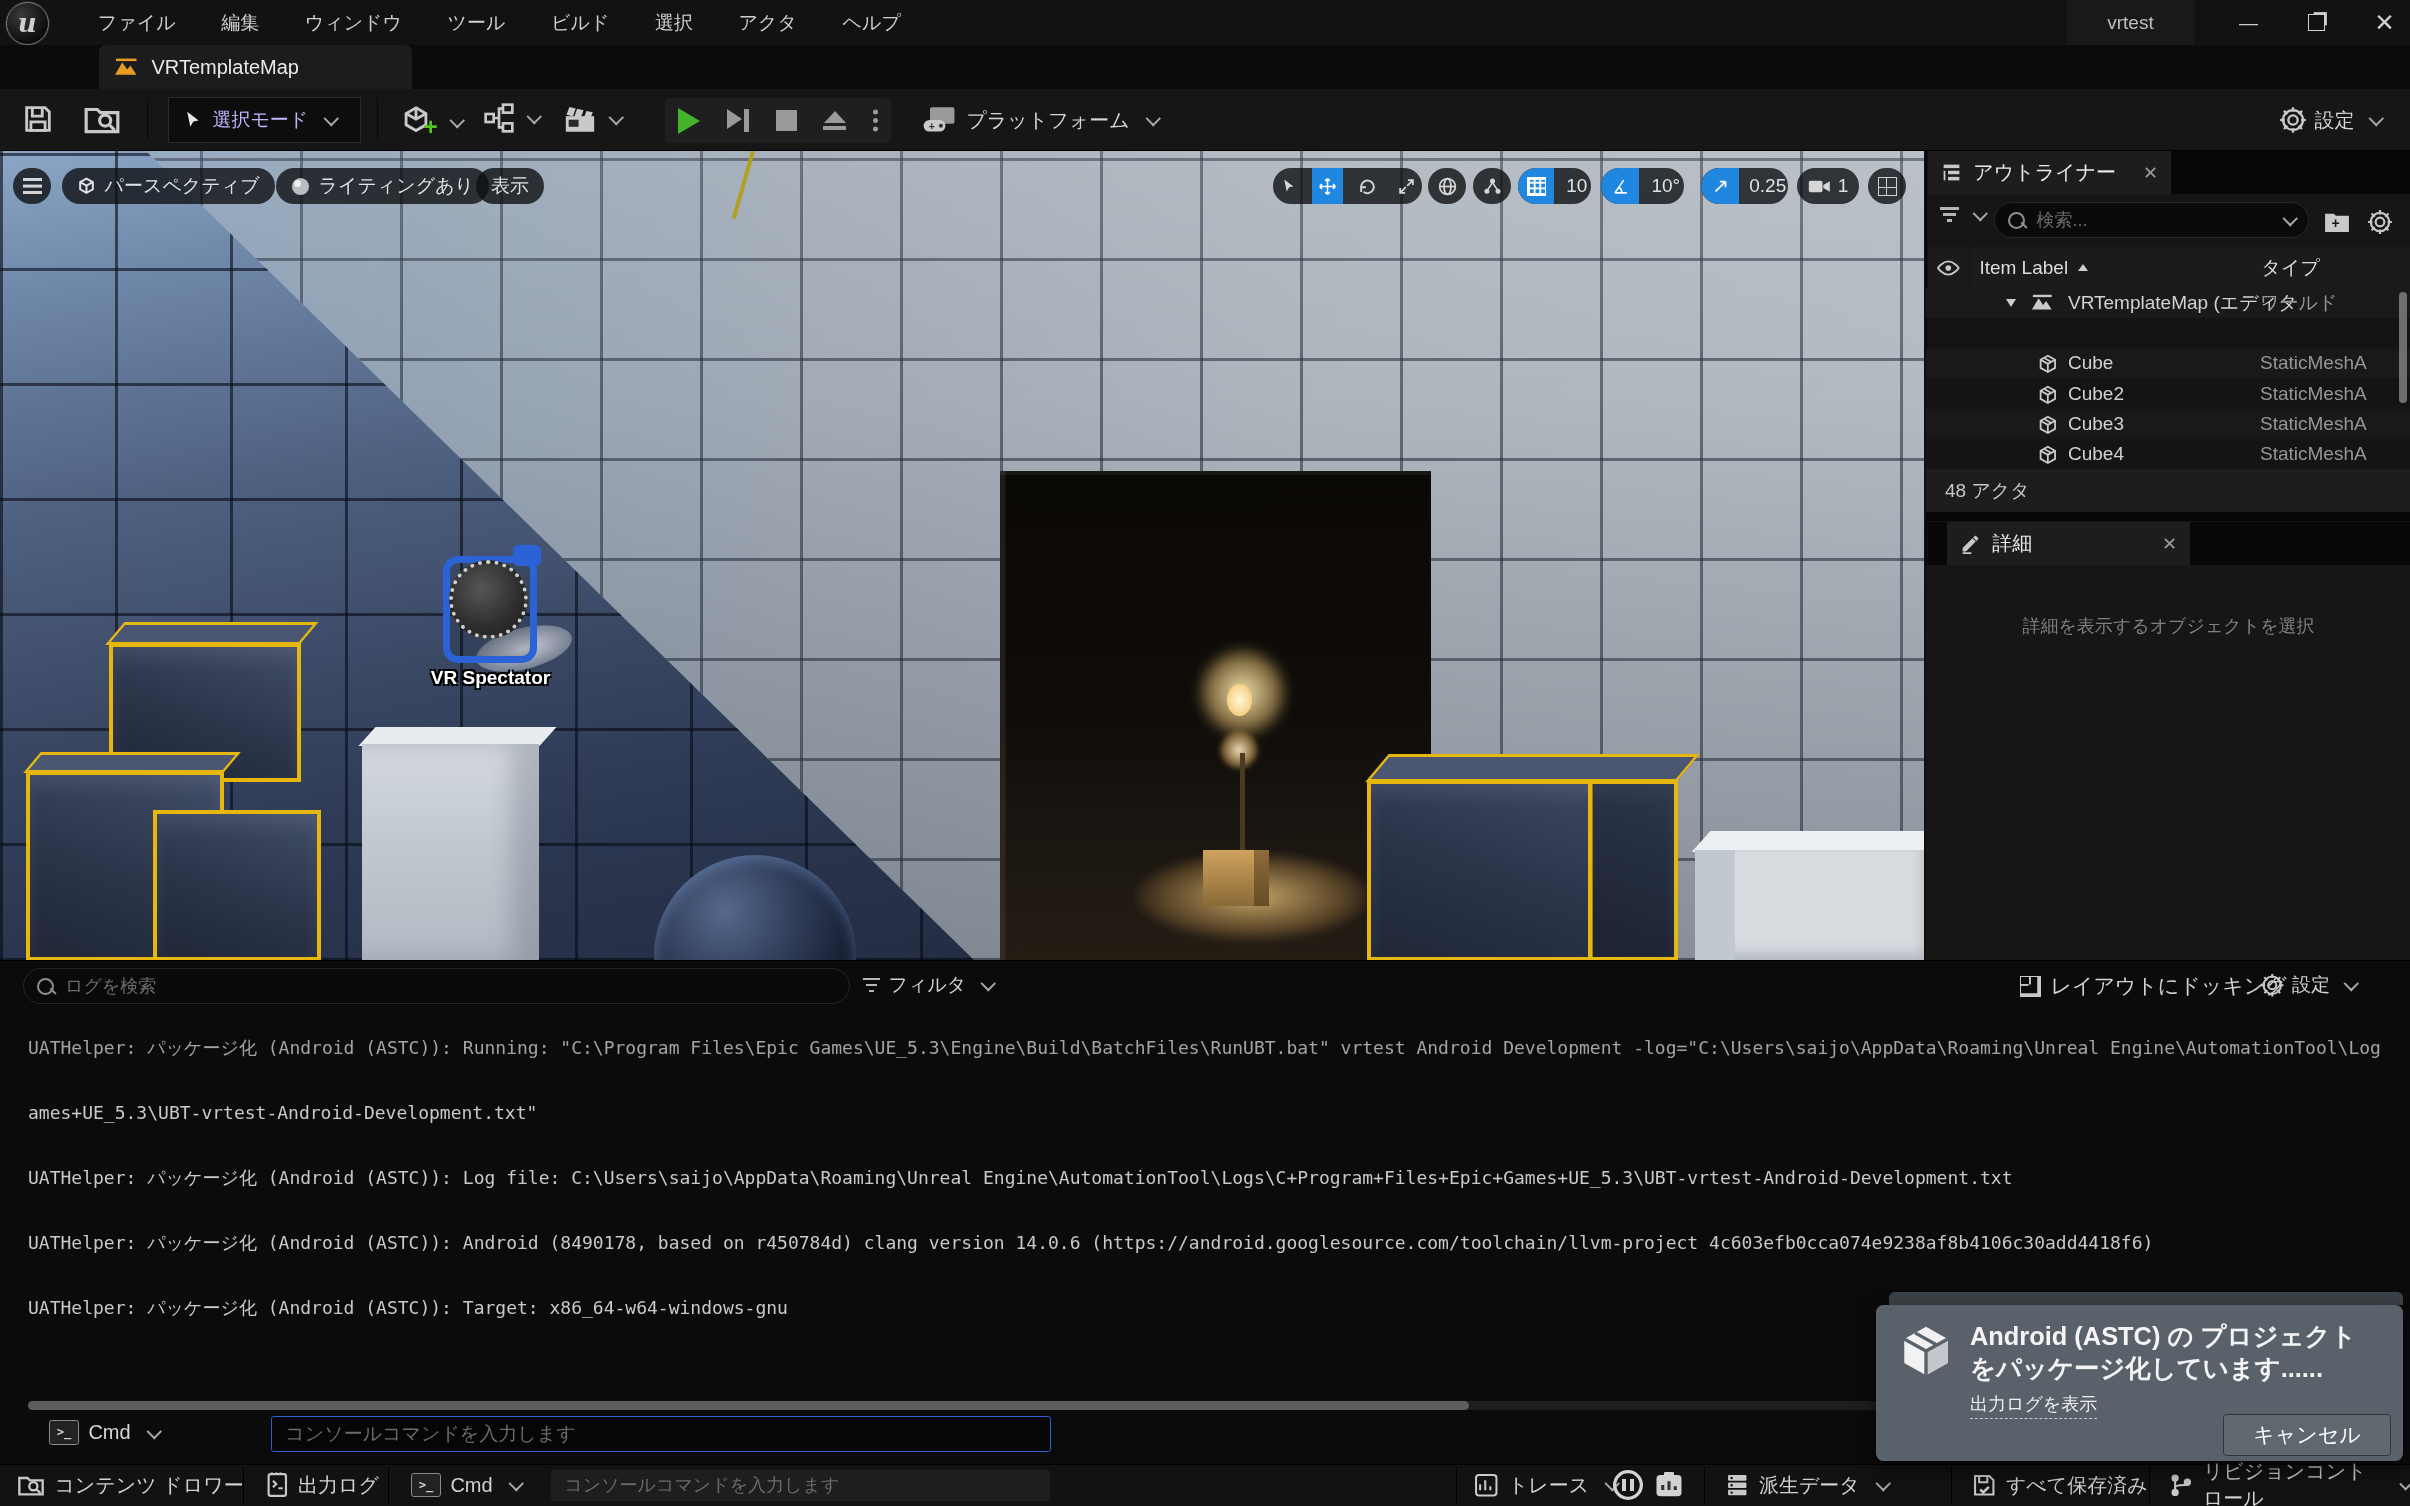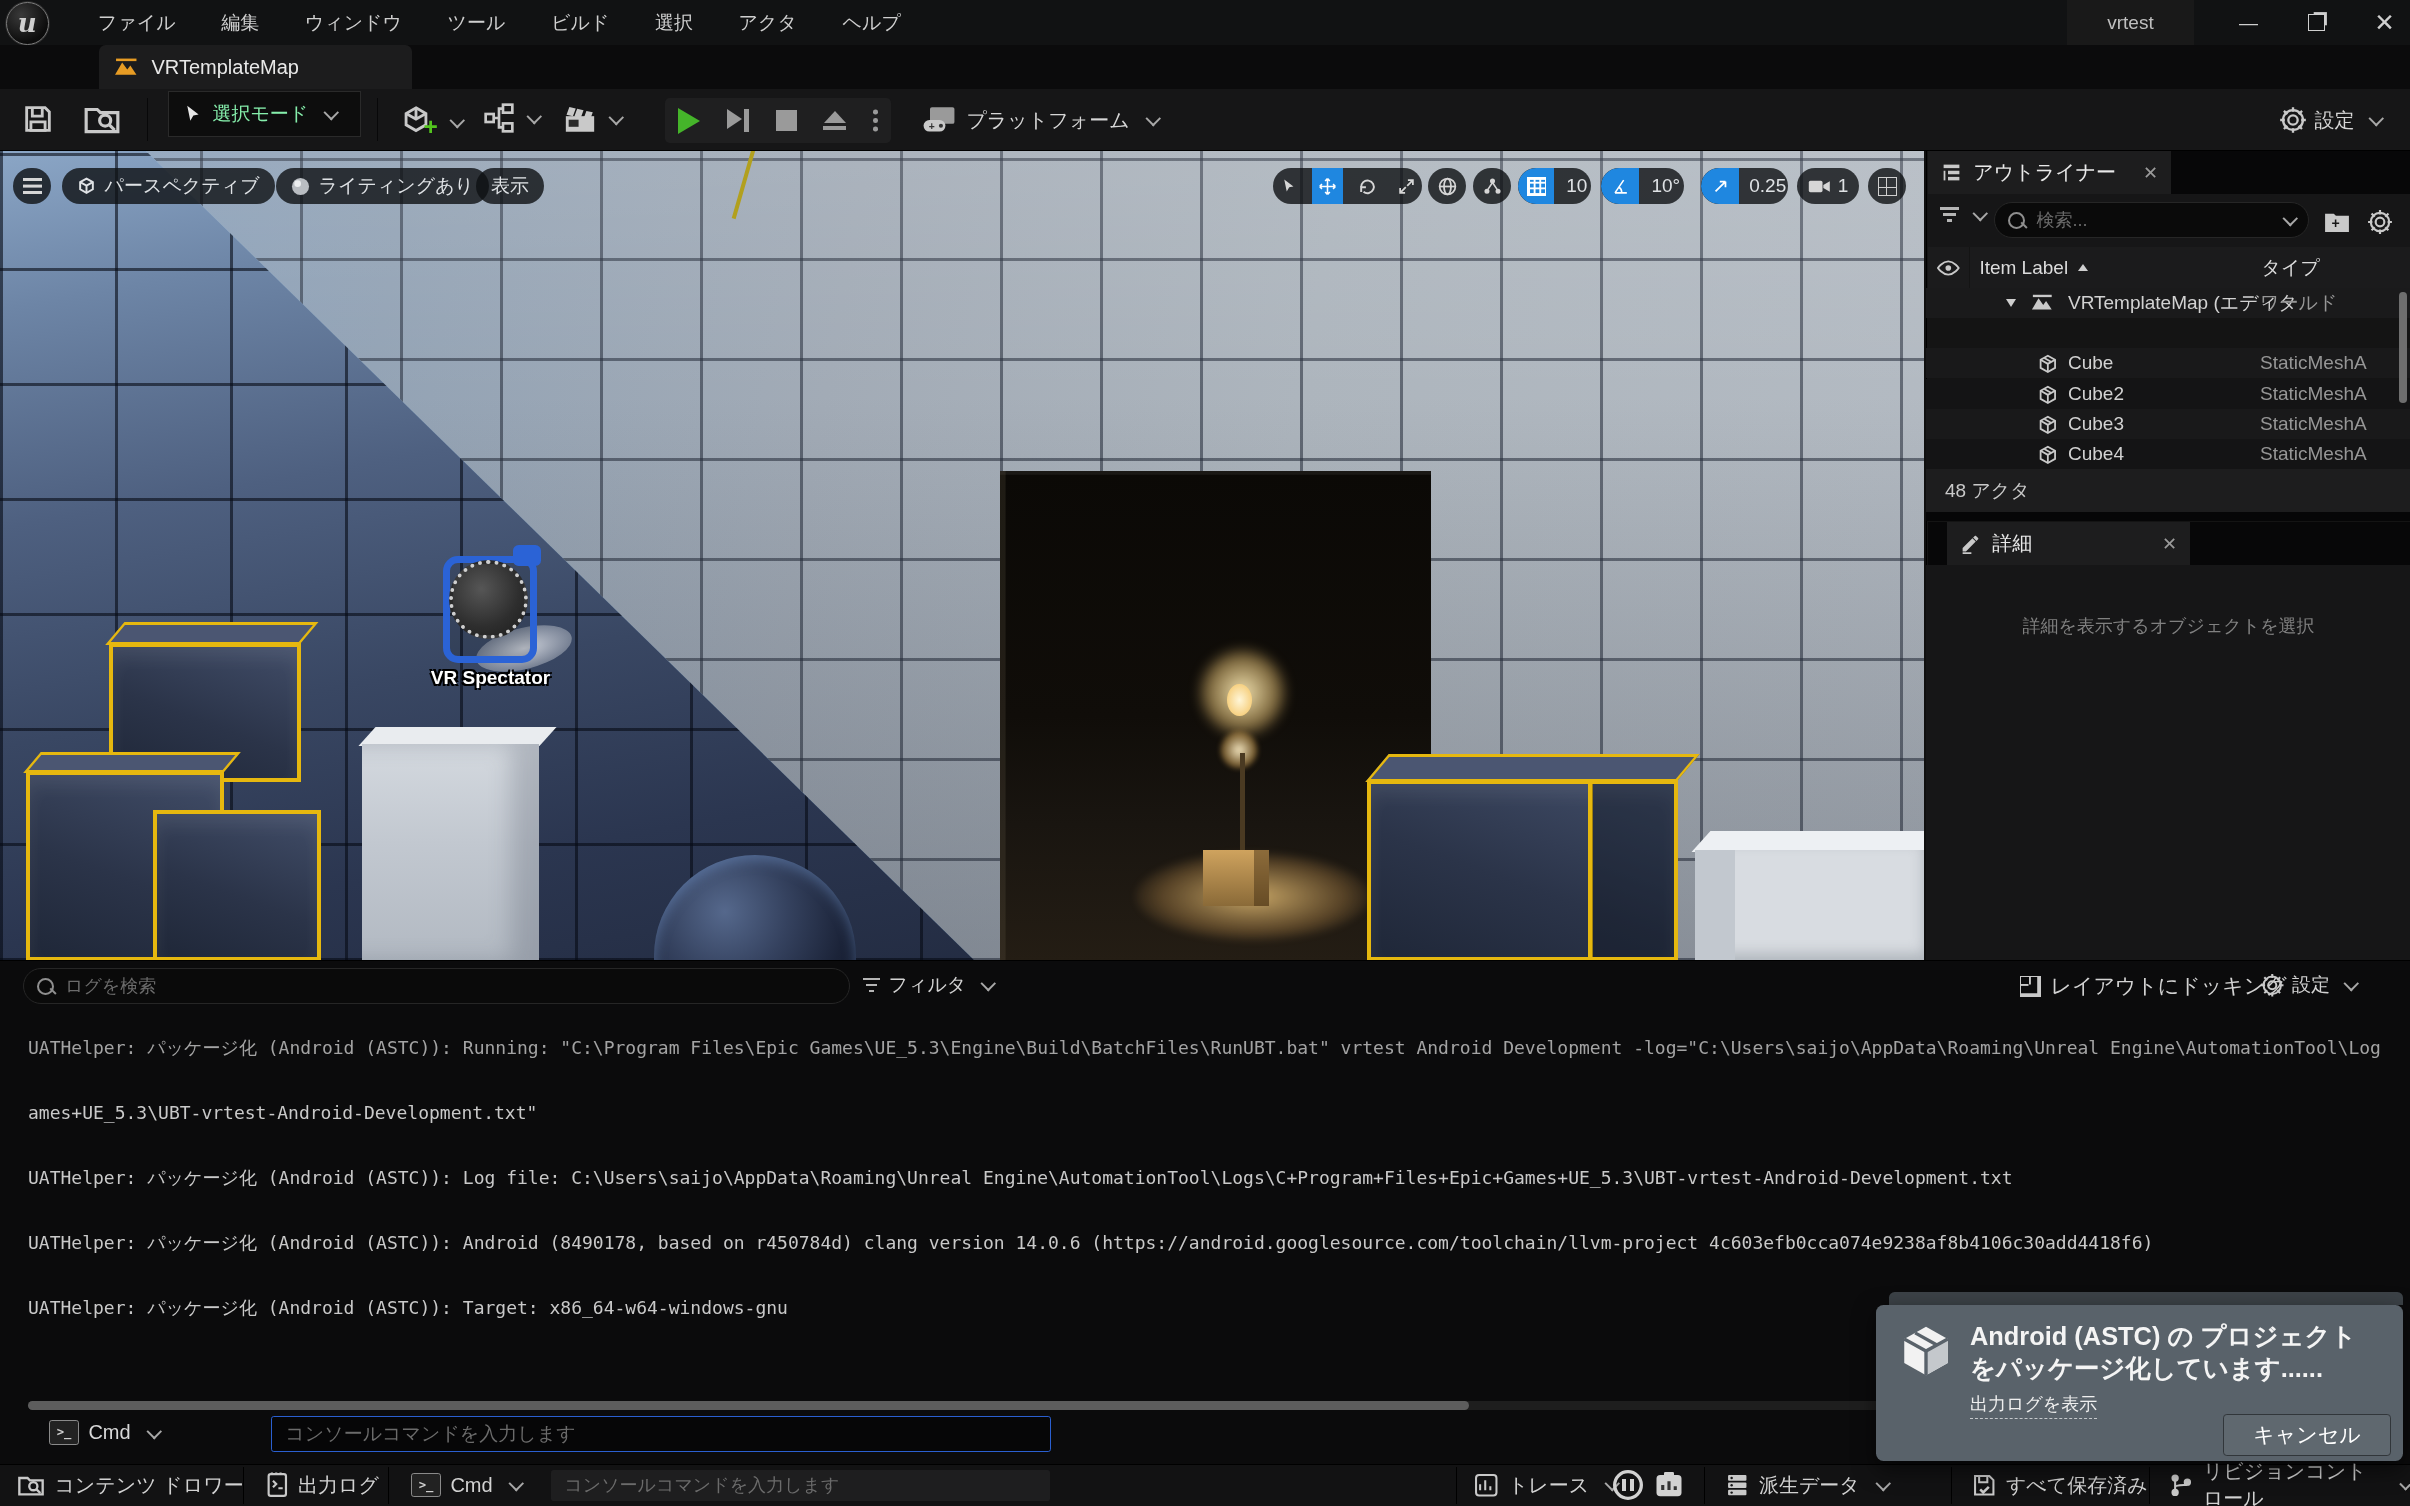--- a/index.html
+++ b/index.html
@@ -22,22 +22,22 @@
             font-size:19px;color:#bfbfbf;}
   .winbtn{top:0;width:53px;height:45px;display:flex;align-items:center;justify-content:center;color:#cfcfcf;font-size:19px;}
   
   .tabbar{left:0;top:45px;width:2411px;height:44px;background:#0b0b0c;}
   .leveltab{left:99px;top:45px;width:313px;height:44px;background:#1c1c1d;border-radius:6.6px 6.6px 0 0;
             display:flex;align-items:center;gap:13px;padding-left:15px;box-sizing:border-box;font-size:20px;color:#e8e8e8;}
   
   .toolbar{left:0;top:89px;width:2411px;height:61px;background:#161617;border-bottom:0.9px solid #000;}
   .tbtn{display:flex;align-items:center;justify-content:center;color:#c9c9c9;}
   .sep{top:98px;width:0.9px;height:43px;background:#000;opacity:.6;}
-  .modebtn{left:168px;top:91px;width:193px;height:46px;background:#0d0d0d;border-radius:0;border:0.9px solid #2a2a2a;
-           display:flex;align-items:center;gap:9.4px;padding:0 13px;box-sizing:border-box;font-size:19px;color:#86efac;}
+  .modebtn{left:168px;top:97px;width:193px;height:46px;background:#0d0d0d;border-radius:0;border:0.9px solid #2a2a2a;
+           display:flex;align-items:center;gap:9.4px;padding:0 13px;box-sizing:border-box;font-size:19px;color:#c4b5fd;}
   .playgroup{left:665px;top:98px;width:226px;height:45px;background:#1f1f20;border-radius:4.7px;
              display:flex;align-items:center;justify-content:space-around;}
   .tri-play{width:0;height:0;border-left:22.6px solid #45b42a;border-top:13px solid transparent;border-bottom:13px solid transparent;}
   .tri-step{width:0;height:0;border-left:15px solid #9a9a9a;border-top:10.4px solid transparent;border-bottom:10.4px solid transparent;}
   .stepbar{width:4.7px;height:22.6px;background:#9a9a9a;margin-left:1.9px;}
   .stopsq{width:21px;height:21px;background:#9a9a9a;}
   .eject{display:flex;flex-direction:column;align-items:center;gap:2.8px;}
   .eject .t{width:0;height:0;border-bottom:12.2px solid #9a9a9a;border-left:11.3px solid transparent;border-right:11.3px solid transparent;}
   .eject .b{width:22.6px;height:4.7px;background:#9a9a9a;}
   .kebab{width:4.7px;height:4.7px;border-radius:50%;background:#9a9a9a;box-shadow:0 8.5px 0 #9a9a9a,0 -8.5px 0 #9a9a9a;}

